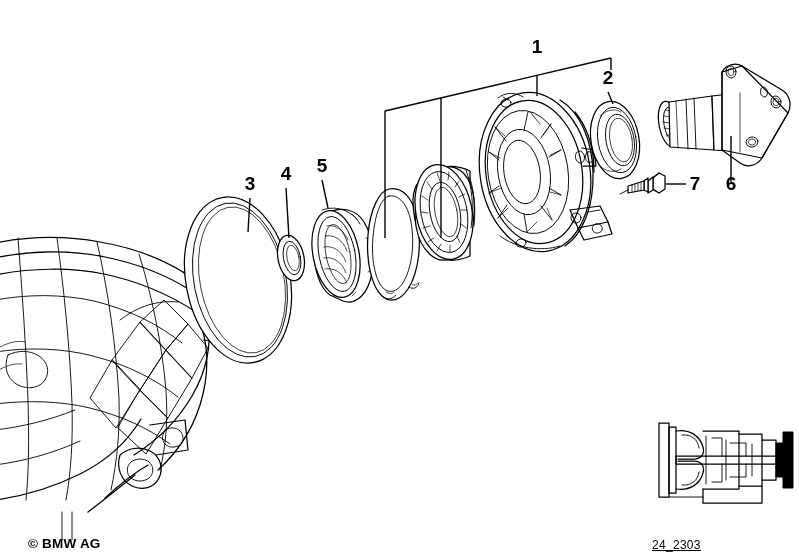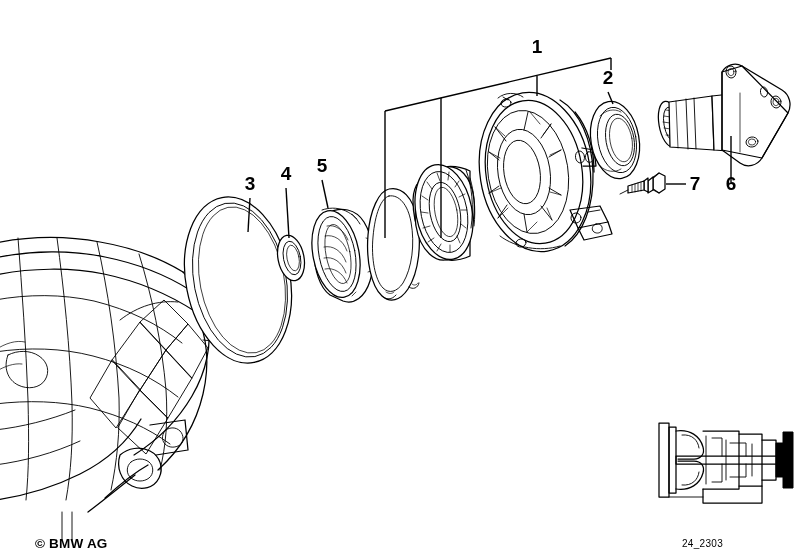--- a/index.html
+++ b/index.html
@@ -22,36 +22,37 @@
   #diagram-svg {
     position: absolute;
     left: 0;
     top: 0;
     width: 799px;
     height: 559px;
     display: block;
   }
   .footer-left {
     position: absolute;
-    left: 35px;
+    left: 28px;
     top: 536px;
     font-size: 13.5px;
     font-weight: bold;
     color: #000000;
     letter-spacing: 0.2px;
     white-space: nowrap;
   }
   .footer-right {
     position: absolute;
-    left: 682px;
+    left: 652px;
     top: 538px;
-    font-size: 10px;
+    font-size: 12px;
     color: #000000;
     letter-spacing: 0.3px;
     white-space: nowrap;
+    text-decoration: underline;
   }
   text.callout {
     font-family: "Liberation Sans", sans-serif;
     font-size: 19px;
     font-weight: bold;
     fill: #000000;
   }
 </style>
 </head>
 <body>

